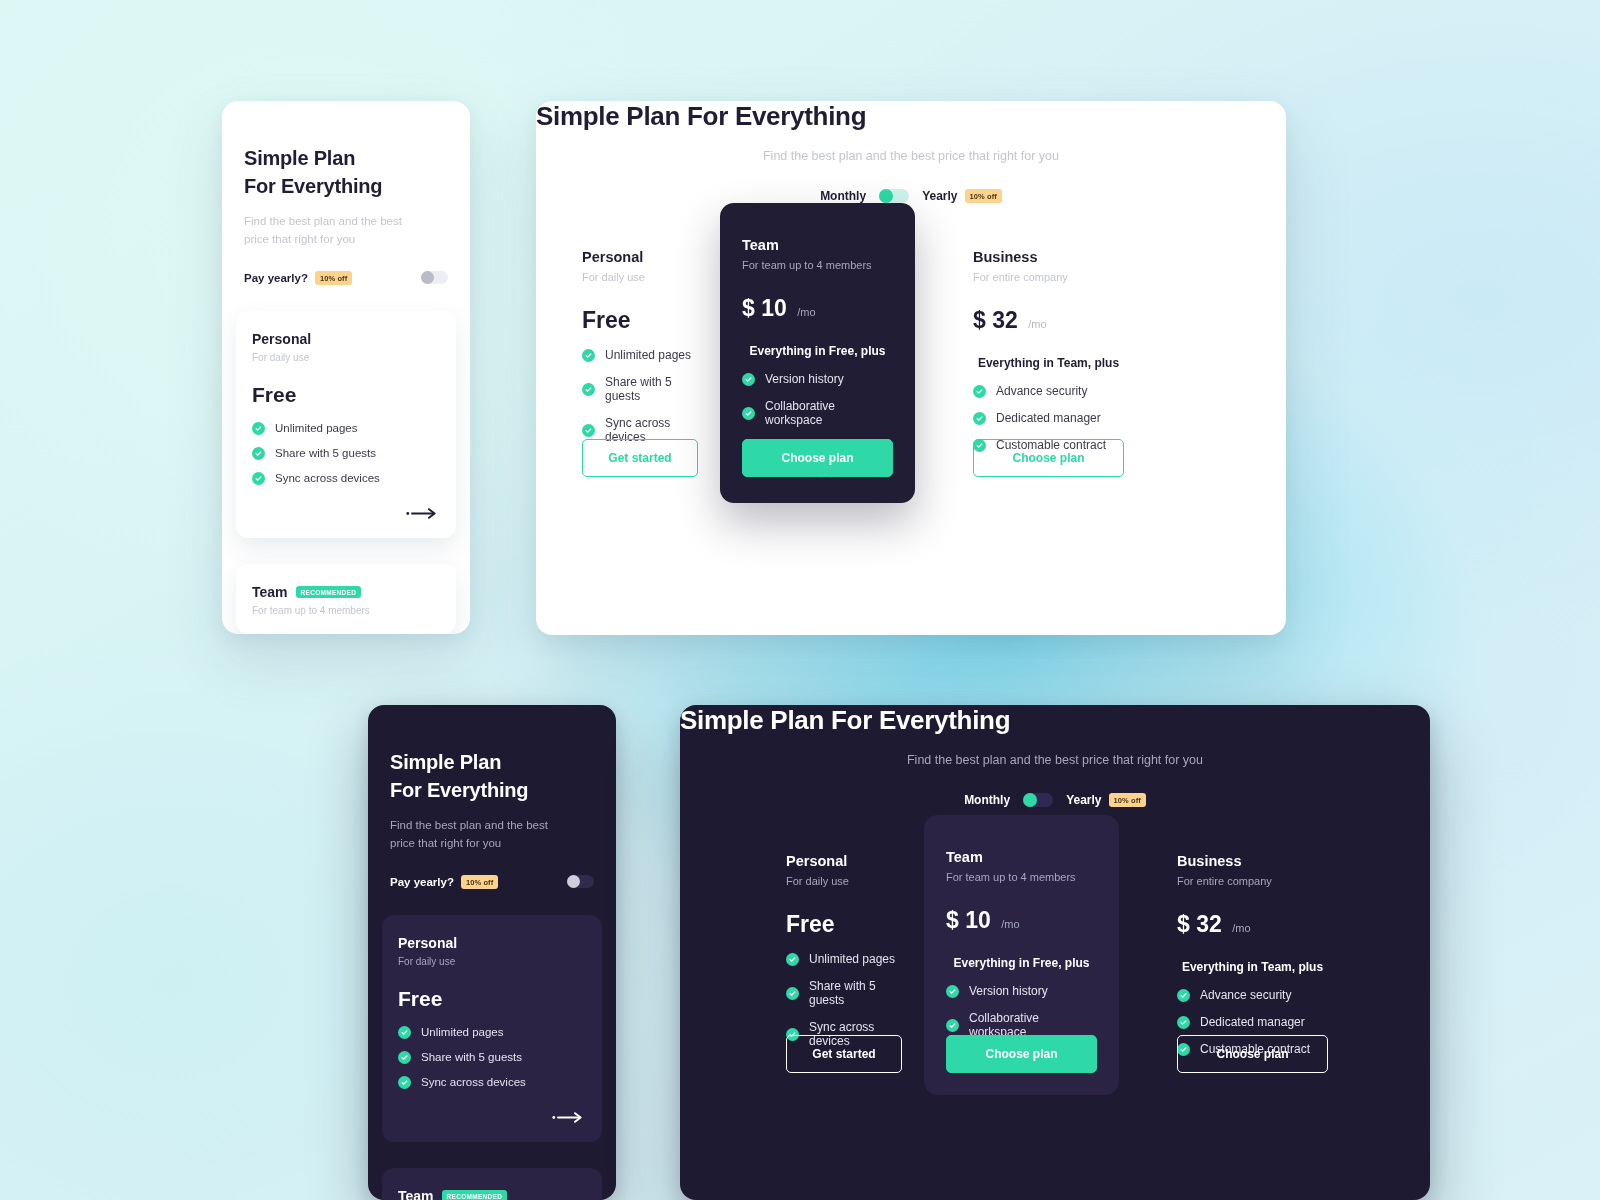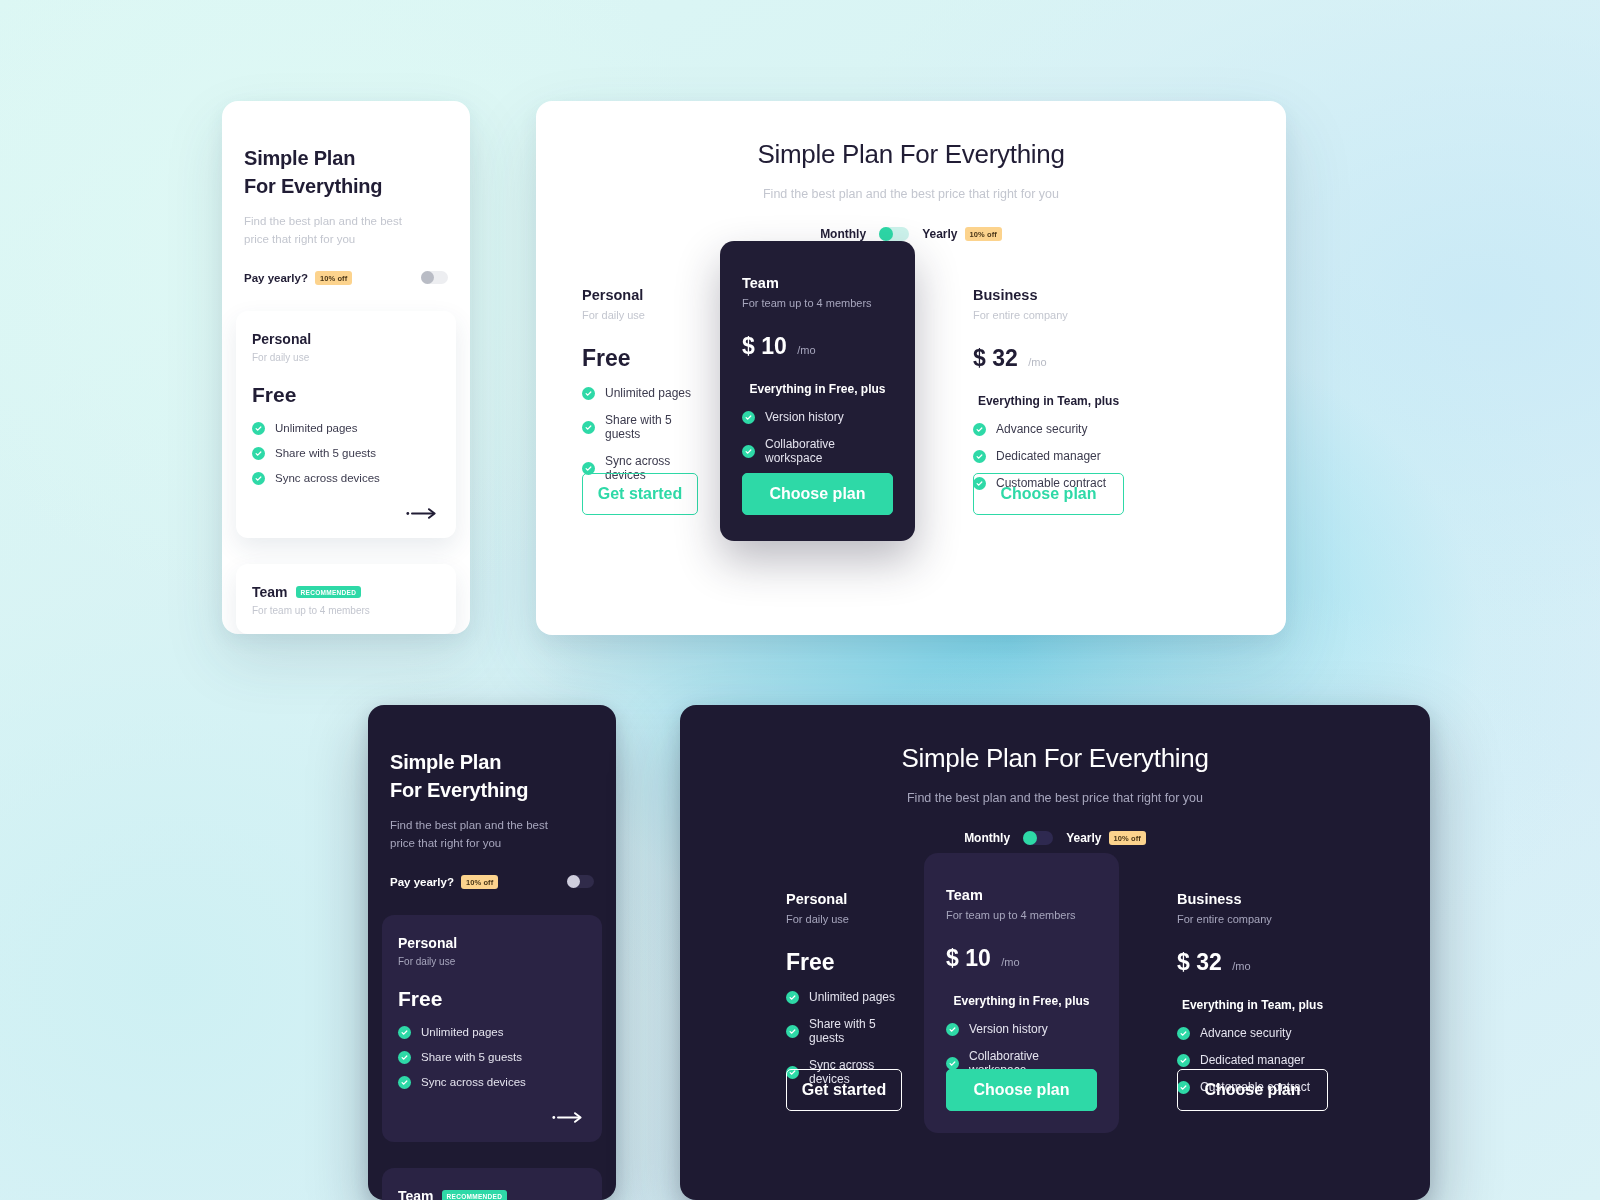--- a/index.html
+++ b/index.html
@@ -177,24 +177,23 @@
     background: #ffffff;
     box-shadow: 0 30px 70px rgba(41, 68, 95, 0.14), 0 8px 20px rgba(41, 68, 95, 0.07);
   }
   .desk.dark {
     left: 680px; top: 705px; width: 750px; height: 495px;
     background: #1e1a32;
     box-shadow: 0 30px 70px rgba(20, 25, 50, 0.3), 0 8px 20px rgba(20, 25, 50, 0.18);
   }
 
   .d-title {
-    text-align: center;
-    margin-top: 38px;
+    text-align: left;
     font-size: 26px;
-    font-weight: 400;
+    font-weight: 700;
     letter-spacing: -0.3px;
   }
   .desk.light .d-title { color: #211d35; }
   .desk.dark  .d-title { color: #ffffff; }
 
   .d-sub {
     text-align: center;
     margin-top: 17px;
     font-size: 12.5px;
   }
@@ -284,21 +283,21 @@
   .c-feat-text { margin-left: 10px; font-size: 12px; }
   .desk.light .c-feat-text { color: #3b3a4d; }
   .desk.light .col.featured .c-feat-text { color: #e4e3ee; }
   .desk.dark .c-feat-text { color: #e4e3ee; }
 
   .c-btn {
     display: block;
     width: 100%;
     margin-top: auto;
     text-align: center;
-    font-size: 16px;
+    font-size: 12px;
     font-weight: 700;
     border-radius: 5px;
     padding: 11px 8px;
     cursor: pointer;
     background: transparent;
   }
   .btn-slot { position: absolute; left: 22px; right: 22px; bottom: 26px; }
   .col.featured .btn-slot { bottom: 26px; }
   .desk.dark .btn-slot { bottom: 22px; }
 

